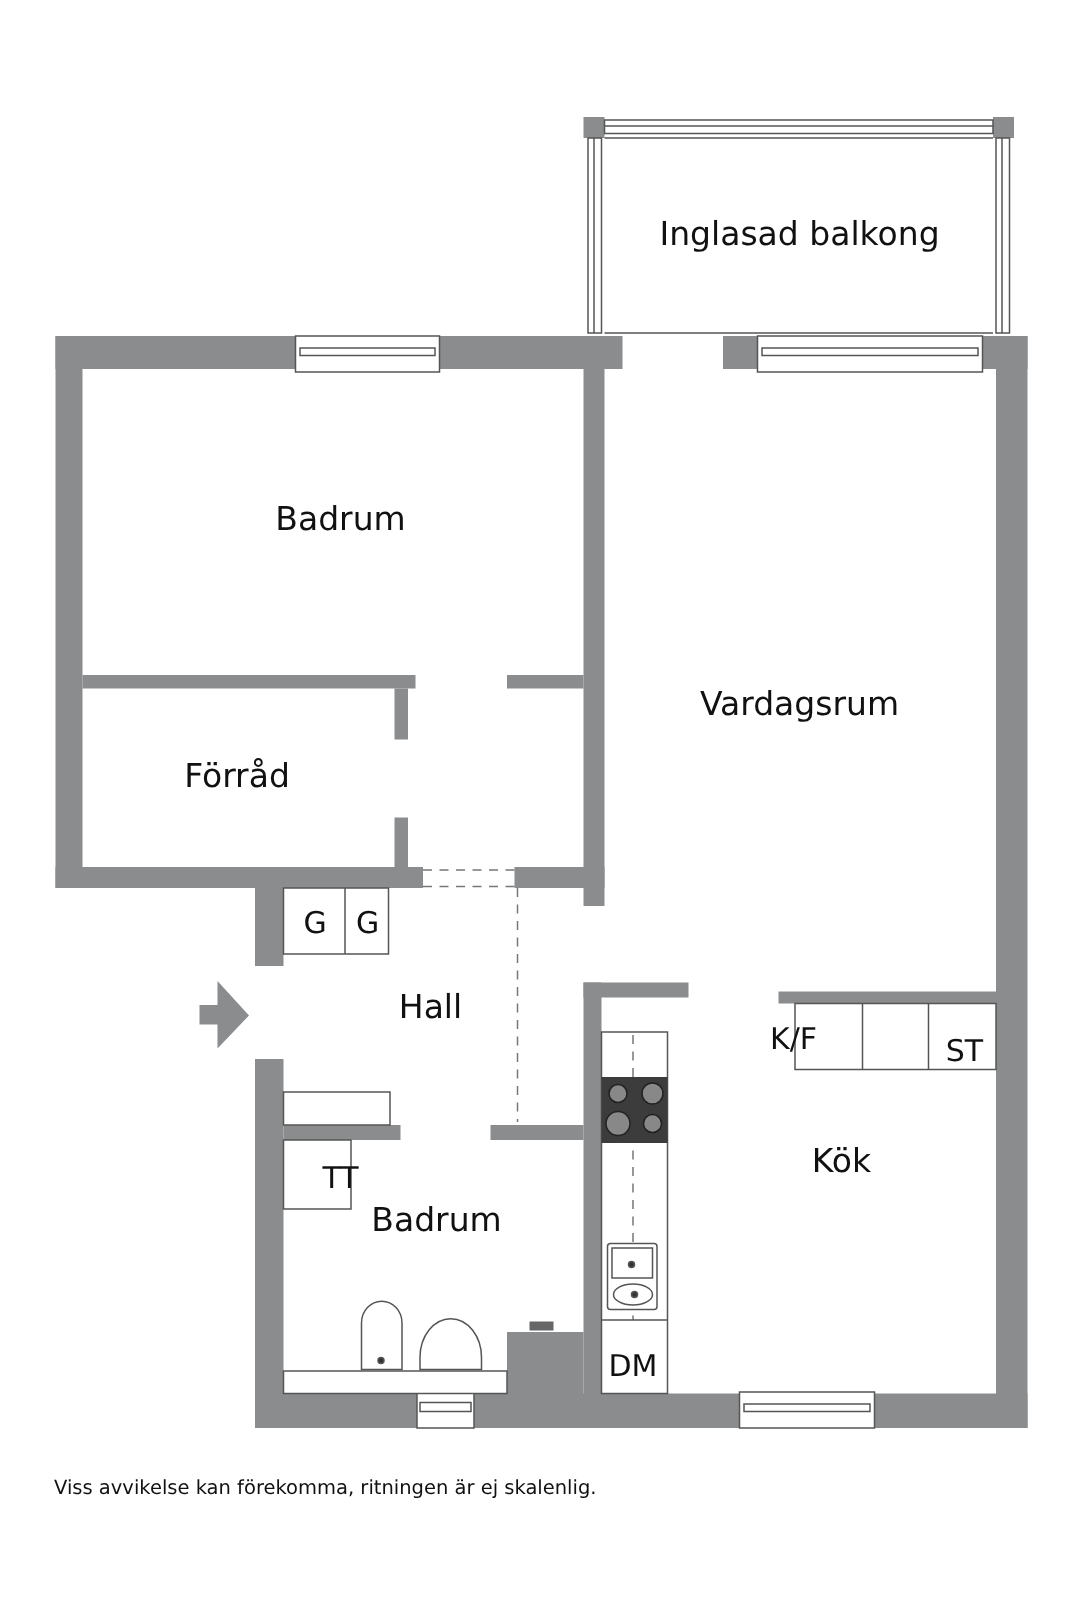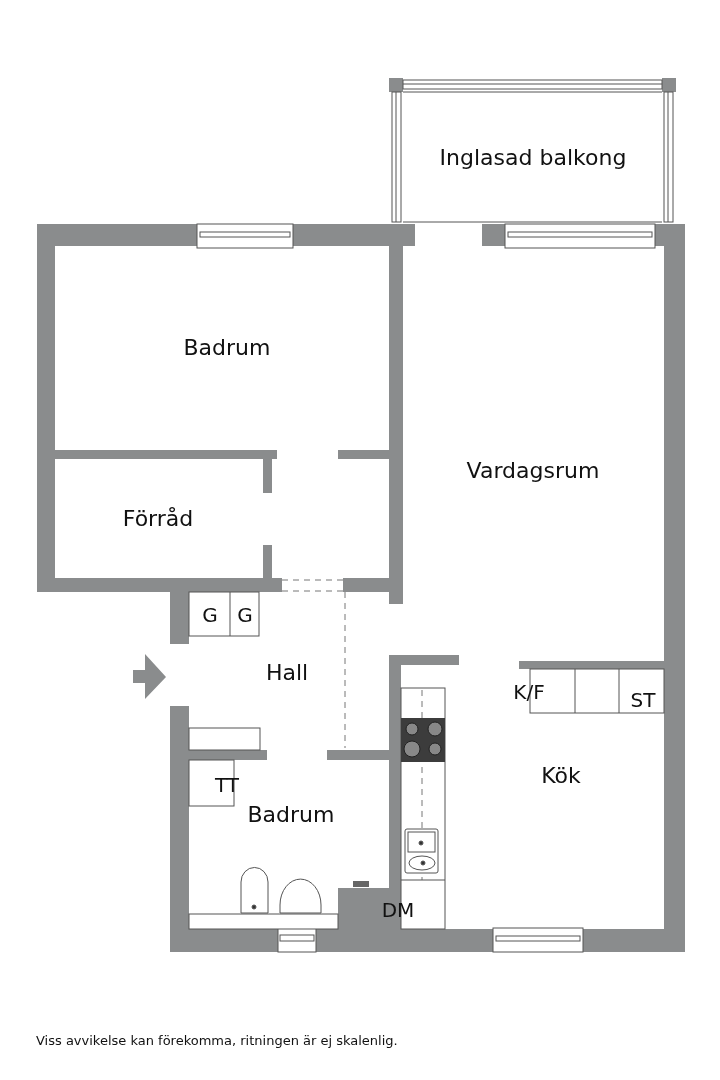--- a/index.html
+++ b/index.html
@@ -1,21 +1,21 @@
 <!DOCTYPE html>
 <html><head>
 <meta charset="utf-8">
 <style>
   html, body { margin:0; padding:0; background:#ffffff; }
   body { width:720px; height:1080px; position:relative; overflow:hidden; font-family:"Liberation Sans", "DejaVu Sans", sans-serif; }
   .plan { position:absolute; left:0; top:0; width:720px; height:1080px; }
   .label { position:absolute; color:#111; font-family:"DejaVu Sans", "Liberation Sans", sans-serif; white-space:nowrap; transform:translate(-50%,-50%); }
   .room-label { font-size:22px; }
   .fix-label { font-size:20px; }
-  .note { position:absolute; left:36px; top:985px; font-size:13px; color:#111; font-family:"DejaVu Sans", "Liberation Sans", sans-serif;margin-top:48px; }
+  .note { position:absolute; left:36px; top:985px; font-size:13px; color:#111; font-family:"DejaVu Sans", "Liberation Sans", sans-serif; }
 </style>
 </head>
 <body>
 
 <div class="plan">
 <svg width="720" height="1080" viewBox="0 0 720 1080" xmlns="http://www.w3.org/2000/svg">
   <g fill="#8a8c8d">
 
     <rect x="37" y="224" width="378" height="22"></rect>
 
@@ -137,15 +137,15 @@
 <div class="label room-label" style="left:158px;top:518px;">Förråd</div>
 <div class="label room-label" style="left:287px;top:672px;">Hall</div>
 <div class="label room-label" style="left:291px;top:814px;">Badrum</div>
 <div class="label room-label" style="left:561px;top:775px;">Kök</div>
 
 <div class="label fix-label" style="left:210px;top:615px;">G</div>
 <div class="label fix-label" style="left:245px;top:615px;">G</div>
 <div class="label fix-label" style="left:211px;top:785px;margin-left:16px;">TT</div>
 <div class="label fix-label" style="left:529px;top:692px;text-align:center;">K/F</div>
 <div class="label fix-label" style="left:643px;top:700px;">ST</div>
-<div class="label fix-label" style="left:398px;top:910px;">DM</div>
+<div class="label fix-label" style="left:422px;top:910px;">DM</div>
 
 <div class="note">Viss avvikelse kan förekomma, ritningen är ej skalenlig.</div>
 
 </body></html>

